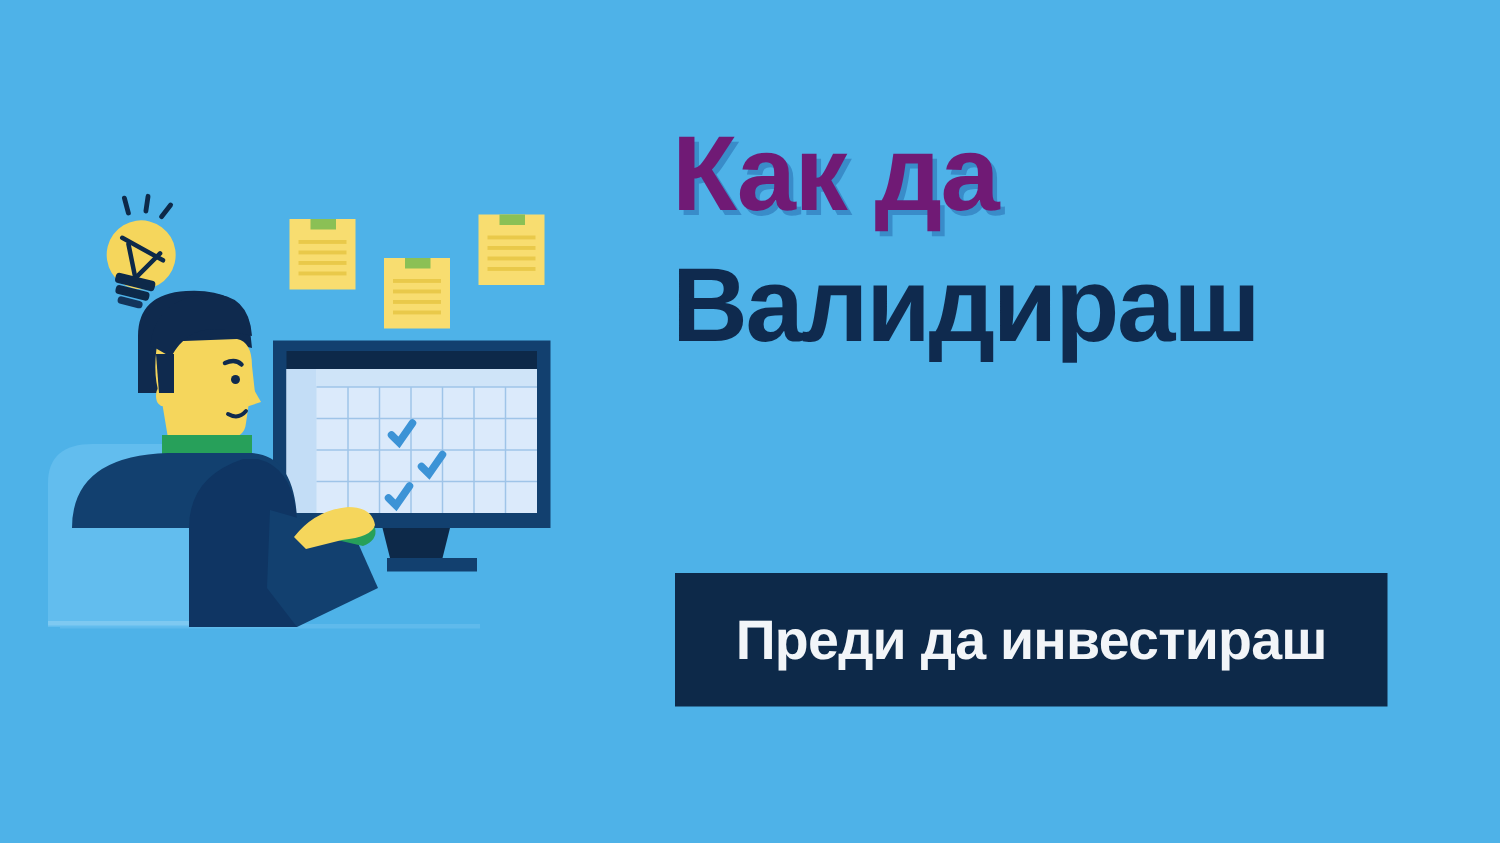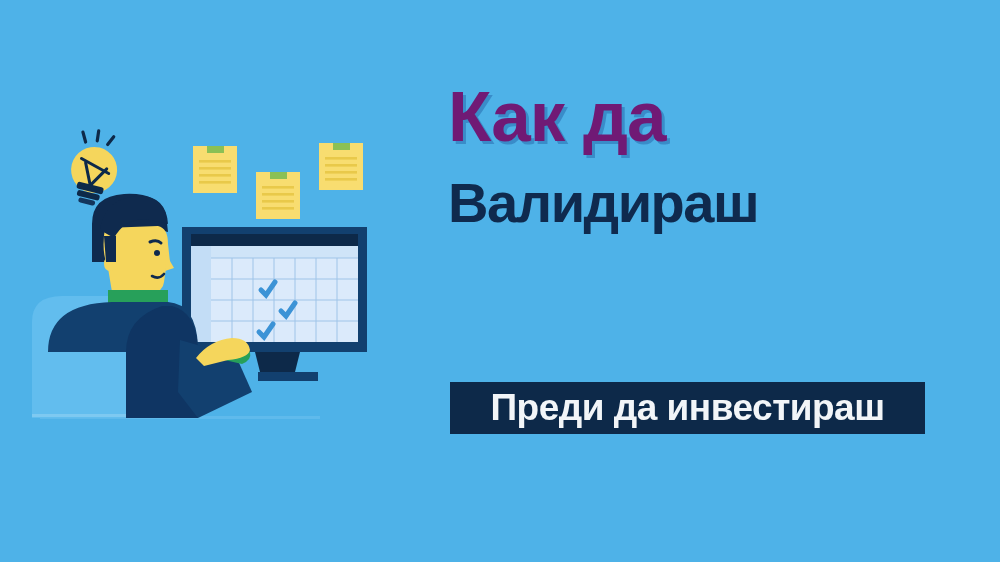--- a/index.html
+++ b/index.html
@@ -46,35 +46,35 @@
     letter-spacing: -1px;
     text-shadow: 3px 3px 0 rgba(40,110,175,0.55);
     white-space: nowrap;
   }
 
   .headline-main {
     position: absolute;
     left: 8px;
     top: 92px;
     width: 530px;
-    font-size: 56px;
+    font-size: 70px;
     line-height: 82px;
     font-weight: bold;
     color: #0f2a4e;
     letter-spacing: -1.5px;
     white-space: nowrap;
   }
   .headline-main .line2 { display: block; }
 
   .badge {
     position: absolute;
     left: 10px;
     top: 312px;
     width: 475px;
-    height: 52px;
+    height: 89px;
     background: #0d2949;
     display: flex;
     align-items: center;
     justify-content: center;
   }
   .badge-label {
     font-size: 37px;
     font-weight: bold;
     color: #f2f5f8;
     letter-spacing: -0.5px;

